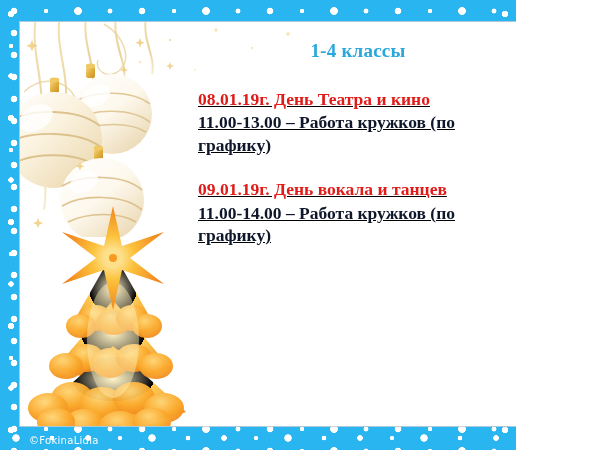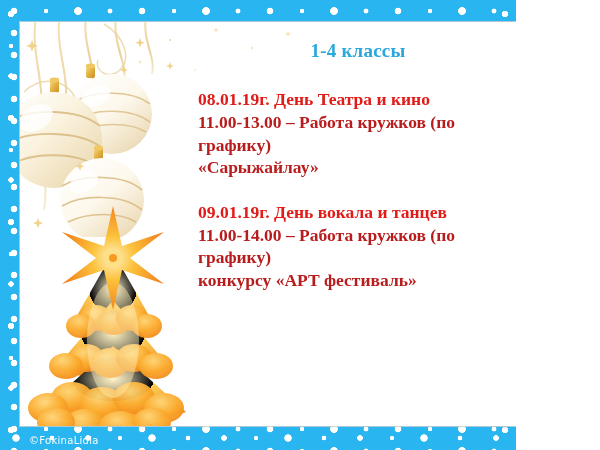--- a/index.html
+++ b/index.html
@@ -122,32 +122,33 @@
     font-size: 19px;
     font-weight: bold;
     text-align: center;
     letter-spacing: 0.2px;
     margin: 0 0 26px 0;
     padding-right: 24px;
   }
   .block {
     margin: 0 0 22px 0;
     padding-left: 23px;
+    text-decoration: underline;
   }
   .block:last-child { margin-bottom: 0; }
 
   .block-heading {
     color: #e01b18;
     font-size: 17.5px;
     font-weight: bold;
     line-height: 1.28;
     margin: 0 0 1px 0;
   }
   .block-line {
-    color: #b91c1c;
+    color: #0f172a;
     font-size: 17.5px;
     font-weight: bold;
     line-height: 1.28;
     margin: 0;
   }
 
   
   .watermark {
     position: absolute;
     left: 3px;
@@ -323,28 +324,26 @@
     </svg>
 
     <div class="content">
 
       <h1 class="slide-title">1-4 классы</h1>
 
       <div class="block">
         <p class="block-heading">08.01.19г.  День Театра и кино</p>
         <p class="block-line">11.00-13.00 – Работа  кружков (по</p>
         <p class="block-line">графику)</p>
-        <p class="block-line">«Сарыжайлау»</p>
       </div>
 
       <div class="block">
         <p class="block-heading">09.01.19г.  День вокала и танцев</p>
         <p class="block-line">11.00-14.00 – Работа  кружков (по</p>
         <p class="block-line">графику)</p>
-        <p class="block-line">конкурсу «АРТ фестиваль»</p>
       </div>
 
     </div>
   </div>
 
   <div class="watermark">©FokinaLidia</div>
 
 </div>
 
 </body></html>

